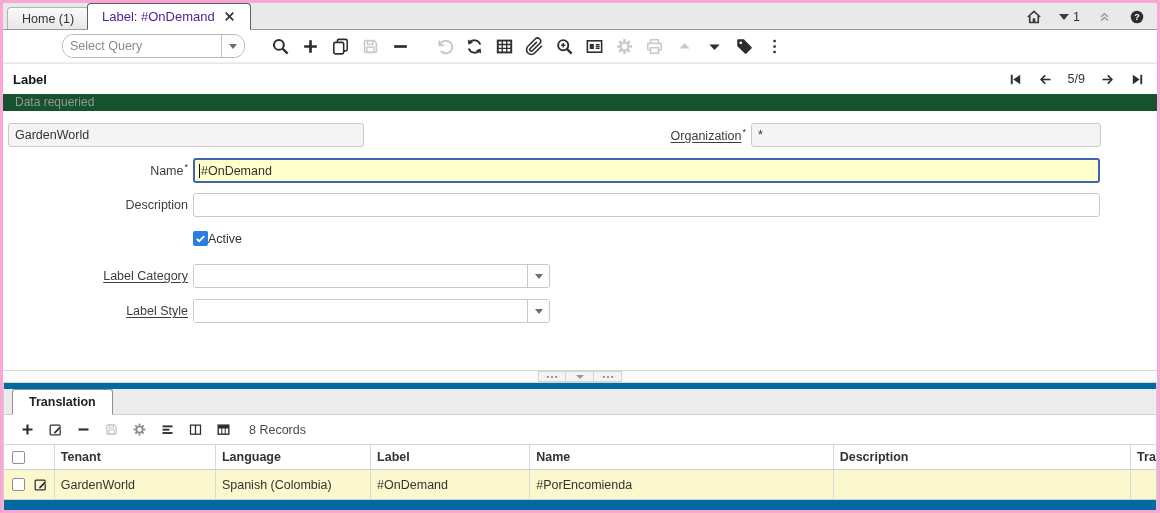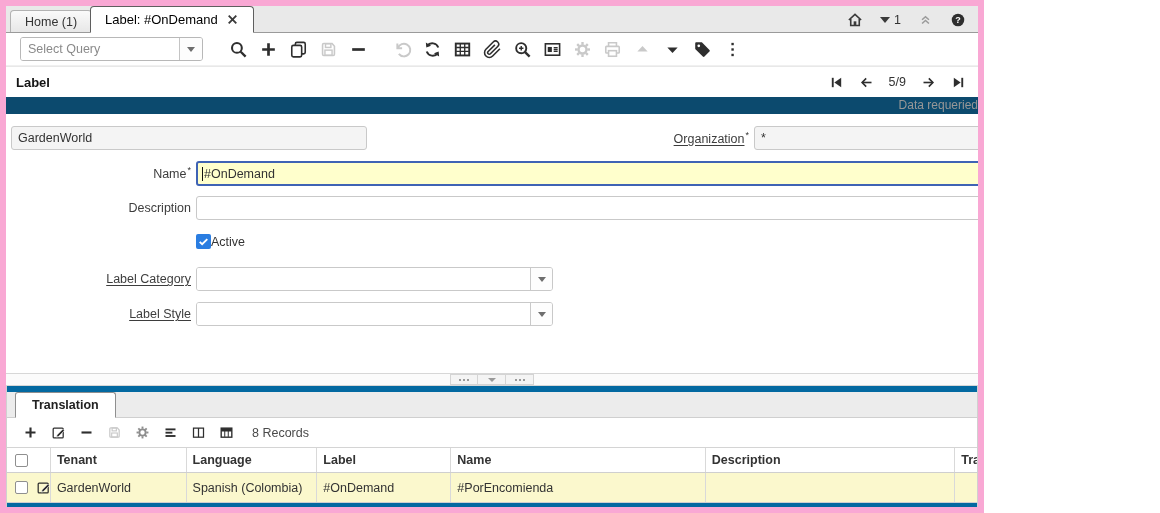--- a/index.html
+++ b/index.html
@@ -1,51 +1,51 @@
 <!DOCTYPE html>
 <html><head>
 <meta charset="utf-8">
 <style>
   * { box-sizing: border-box; margin: 0; padding: 0; }
   html,body { background:#fff; }
   body { font-family: "Liberation Sans", "DejaVu Sans", sans-serif; }
-  #screen { position:relative; width:984px; height:513px; background:#fff; overflow:hidden; border:6px solid #f9a8d4; }
+  #screen { position:relative; width:1160px; height:513px; background:#fff; overflow:hidden; border:3px solid #f9a8d4; }
 
   
   .tabstrip { position:relative; height:27px; background:#e9e9e9; border-bottom:1px solid #9a9a9a; }
   .tab { position:absolute; bottom:0; display:flex; align-items:center; gap:8px; padding:0 14px;
          font-size:12.5px; color:#333; border:1px solid #b2b2b2; border-bottom:none;
          border-radius:4px 4px 0 0; background:linear-gradient(#fafafa,#e7e7e7); height:22px; cursor:pointer; }
   .tab.home { left:4px; }
-  .tab.active { left:84px; bottom:-1px; height:27px; background:#fff; border:1px solid #5f5f5f; border-bottom:1px solid #fff; z-index:2; font-size:13px; color:#000000; }
+  .tab.active { left:84px; bottom:-1px; height:27px; background:#fff; border:1px solid #5f5f5f; border-bottom:1px solid #fff; z-index:2; font-size:13px; color:#4c1d95; }
   .tab .closex { width:13px; height:13px; color:#3a3a3a; }
   .topbar-right { position:absolute; right:12px; top:0; height:27px; display:flex; align-items:center; gap:17px; }
   .topbar-right .win-count { display:flex; align-items:center; gap:4px; font-size:12.5px; color:#333; }
   .dd-caret { width:0; height:0; border-left:5px solid transparent; border-right:5px solid transparent; border-top:6px solid #3a3a3a; }
 
   
   .toolbar { height:33px; background:#fff; display:flex; align-items:center; padding-left:14px; border-bottom:1px solid #f0f0f0; }
-  .combo { display:flex; height:24px; border:1px solid #b8b8b8; border-radius:3px; background:#fff; overflow:hidden; }
+  .combo { display:flex; height:24px; border:1px solid #b8b8b8; border-radius:11px; background:#fff; overflow:hidden;margin-left:45px; }
   .combo input { border:none; outline:none; padding:0 7px; font-size:12.5px; color:#333; font-family:inherit; width:158px; background:#fff; }
   .combo input::placeholder { color:#8a8a8a; }
   .combo .combo-btn { width:23px; border-left:1px solid #c4c4c4; background:#fdfdfd; display:flex; align-items:center; justify-content:center; cursor:pointer; }
   .combo .combo-btn .dd-caret { border-top-color:#6e6e6e; border-left-width:4px; border-right-width:4px; border-top-width:5px; }
   .tb-icons { display:flex; align-items:center; gap:11px; margin-left:26px; }
   .tbtn { color:#2e2e2e; cursor:pointer; display:flex; }
   .tbtn.dis { color:#c9c9c9; cursor:default; }
   .tbtn.grp { margin-left:14px; }
   .ic { display:block; }
   .i19 { width:19px; height:19px; } .i16 { width:16px; height:16px; } .i15 { width:15px; height:15px; } .i13 { width:13px; height:13px; }
 
   
   .title-row { height:31px; display:flex; align-items:center; justify-content:space-between; padding:0 12px 0 10px; background:#fff; border-top:1px solid #e8e8e8; }
   .title-row .wtitle { font-size:13px; font-weight:bold; color:#141414; }
   .recnav { display:flex; align-items:center; gap:15px; color:#3a3a3a;text-align:center; }
   .recnav .pos { font-size:12.5px; color:#333; }
-  .statusbar { height:17px; background:#0c4a6e; font-size:12px; color:#979797; line-height:16px; padding-left:22px;text-align:right; }
+  .statusbar { height:17px; background:#14532d; font-size:12px; color:#979797; line-height:16px; padding-left:12px; }
 
   
   .form-area { position:relative; height:259px; background:#fff; }
   .frow { position:absolute; display:flex; align-items:center; }
   .flabel { width:185px; text-align:right; font-size:12.5px; color:#3d3d3d; padding-right:0; }
   .flabel .lnk { text-decoration:underline; text-underline-offset:2px; cursor:pointer; }
   .flabel sup { font-size:9px; color:#333; margin-left:1px; }
   .fld { margin-left:5px; height:24px; border:1px solid #c9c9c9; border-radius:3px; background:#fff; font-size:12.5px; color:#333; display:flex; align-items:center; padding:0 6px; }
   .fld.ro { background:#f4f4f4; }
   .fld.focus { background:#ffffcc; border:2px solid #3f63b4; height:25px; padding:0 4px; }

